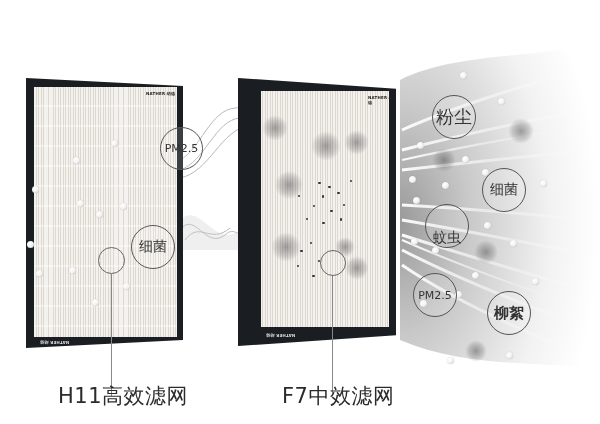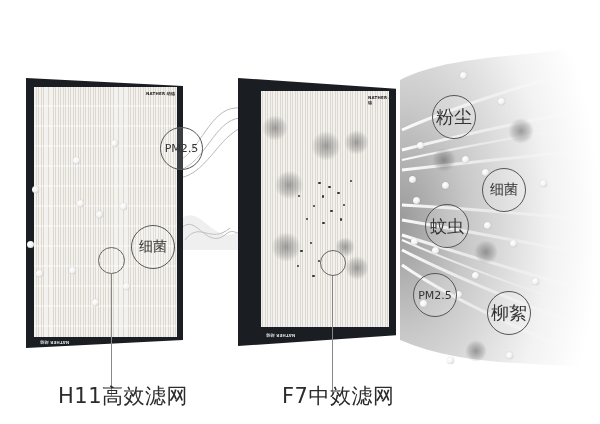--- a/index.html
+++ b/index.html
@@ -150,24 +150,24 @@
 <div class="dust" style="left:432px;top:148px;width:24px;height:24px;"></div>
 <div class="dust" style="left:474px;top:240px;width:24px;height:24px;"></div>
 <div class="dust" style="left:465px;top:340px;width:22px;height:22px;"></div>
 
 <div class="circle" style="left:432px;top:95px;width:44px;height:44px;font-size:18px;">
   <span>粉尘</span>
 </div>
 <div class="circle" style="left:482px;top:168px;width:44px;height:44px;font-size:14px;">
   <span>细菌</span>
 </div>
-<div class="circle" style="left:425px;top:204px;width:44px;height:44px;font-size:17px;">
+<div class="circle" style="left:425px;top:204px;width:44px;height:44px;font-size:14px;align-items:flex-end;">
   <span>蚊虫</span>
 </div>
 <div class="circle" style="left:413px;top:273px;width:44px;height:44px;font-size:11px;">
   <span>PM2.5</span>
 </div>
-<div class="circle" style="left:487px;top:291px;width:44px;height:44px;font-size:18px;">
+<div class="circle" style="left:487px;top:291px;width:44px;height:44px;font-size:15px;font-weight:bold;">
   <span>柳絮</span>
 </div>
 
 <div class="caption" style="left:51px;top:410px;transform:translateY(-100%);">H11高效滤网</div>
 <div class="caption" style="left:275px;top:410px;transform:translateY(-100%);">F7中效滤网</div>
 
 </body></html>

